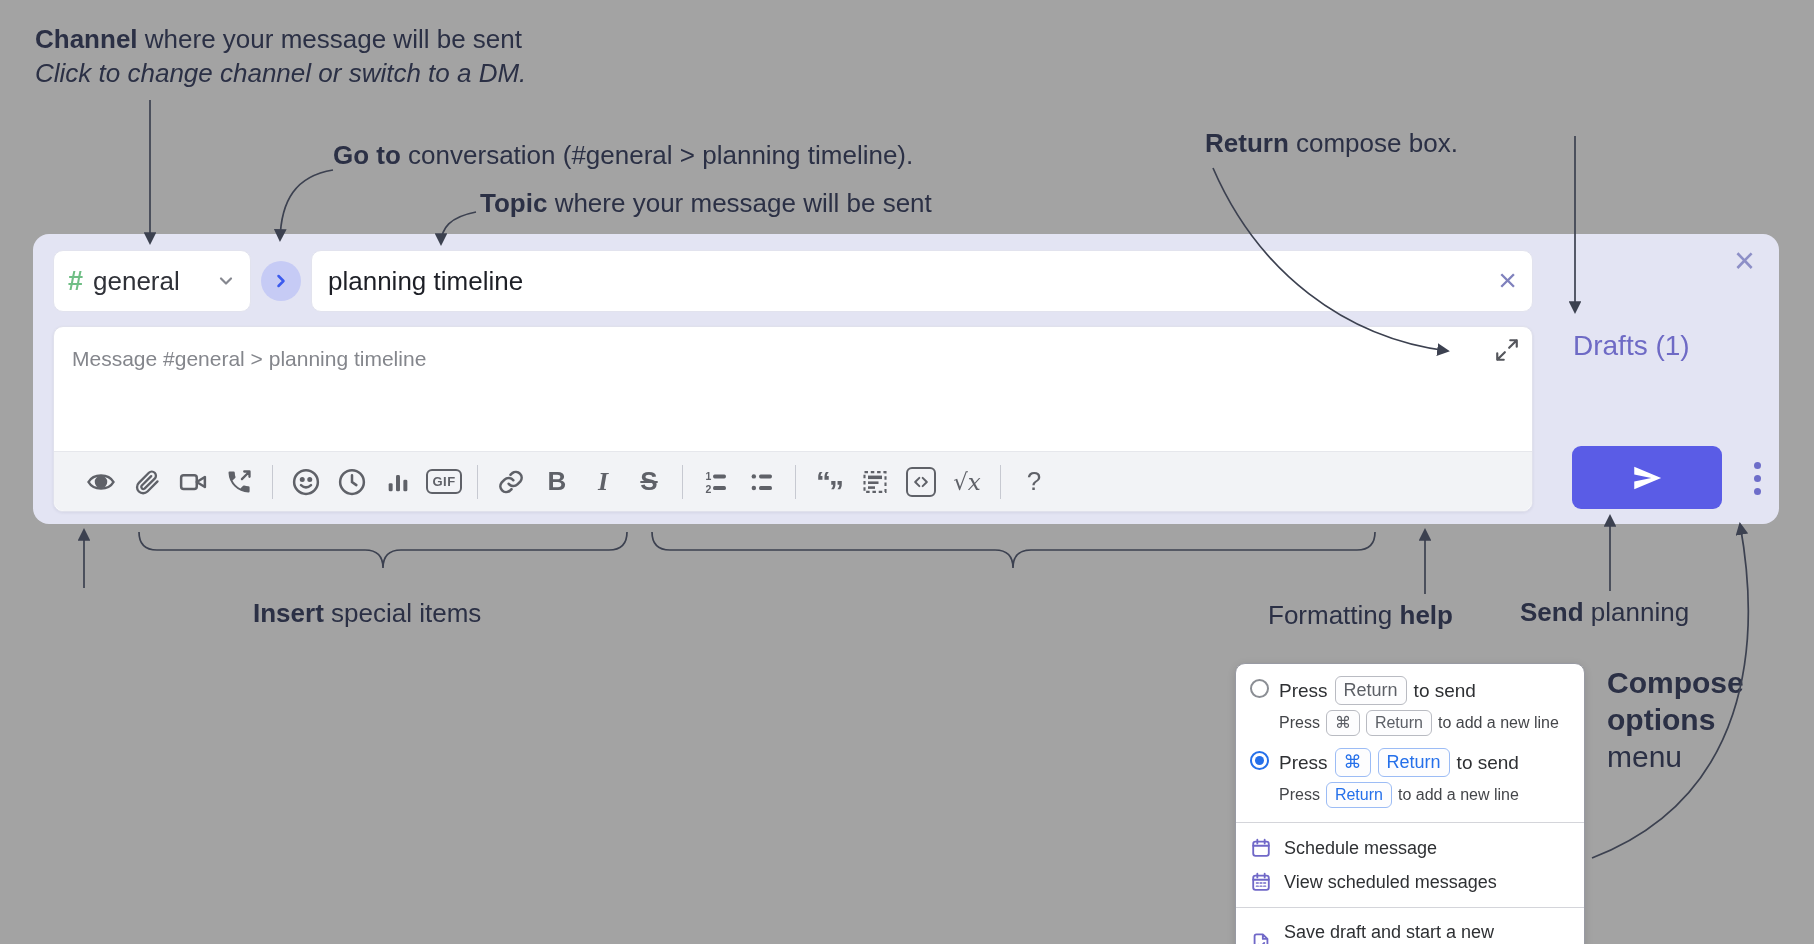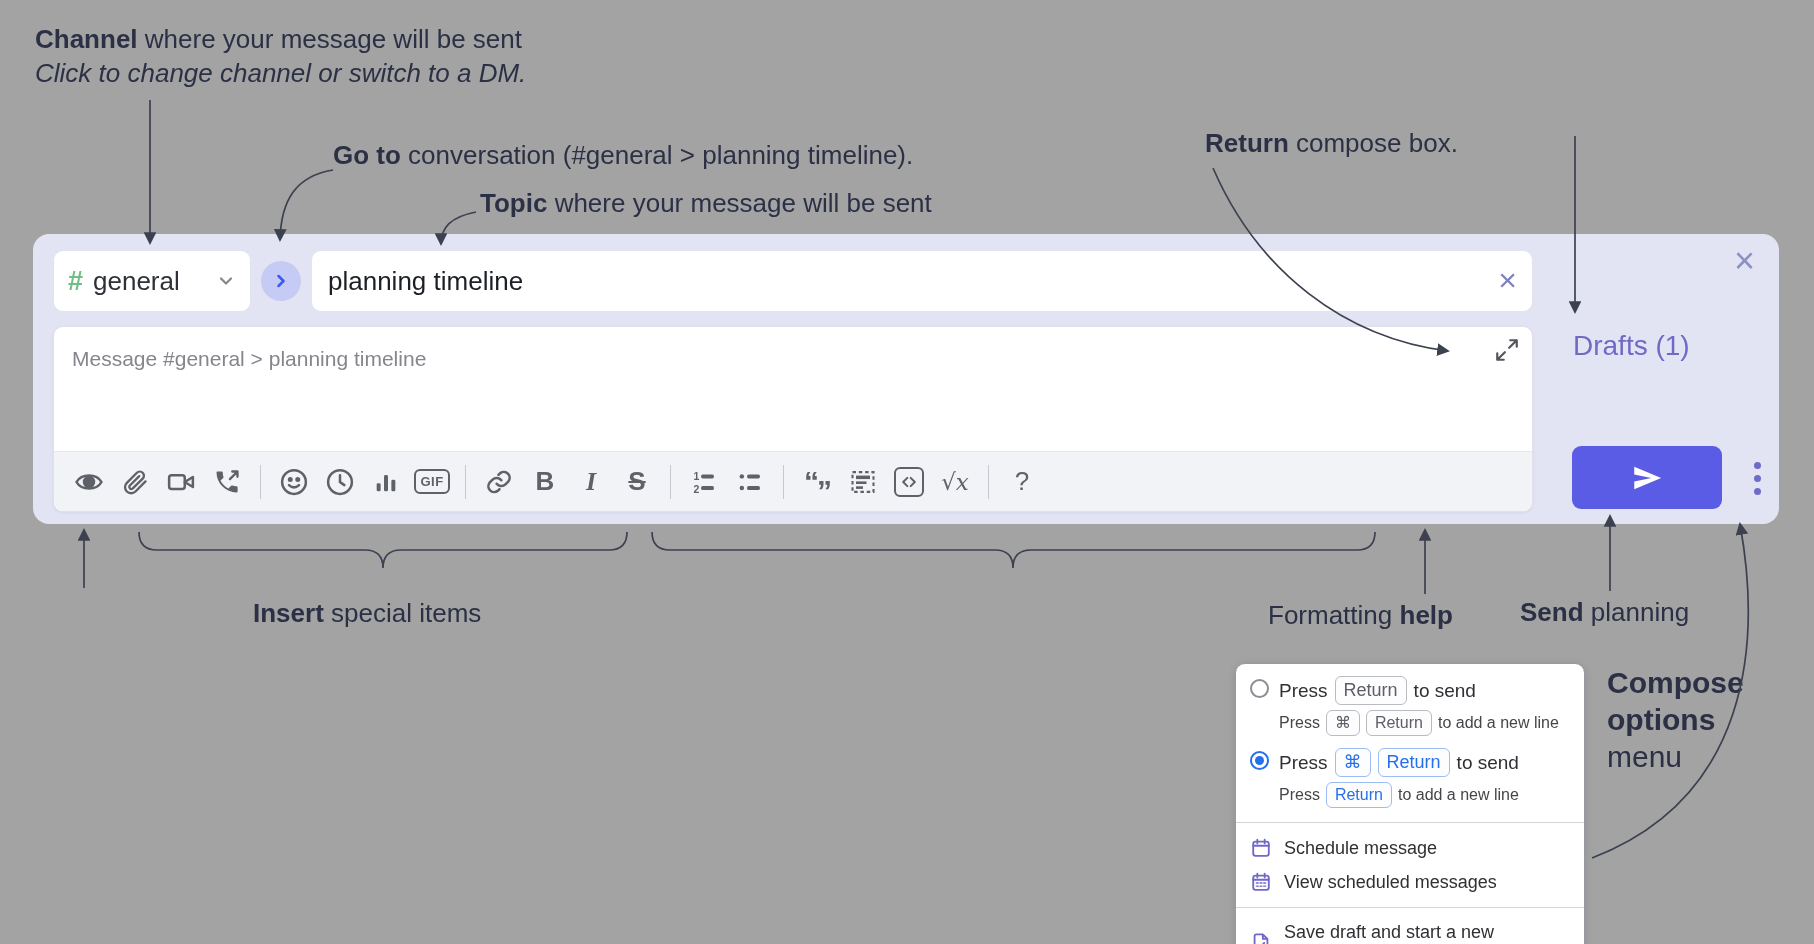--- a/index.html
+++ b/index.html
@@ -30,21 +30,21 @@
                  font-family:inherit; font-size:26px; color:#1d1f26; padding:0 58px 0 16px; outline:none; }
   .topic-clear { position:absolute; right:16px; top:12px; font-size:32px; color:#7f81bd; cursor:pointer; line-height:36px; }
 
   .msg-container { position:absolute; left:20px; top:92px; width:1480px; height:186px;
                    background:#fff; border:1px solid #e0e1ec; border-radius:10px;
                    box-shadow:0 1px 3px rgba(40,40,80,.08); }
   .msg-area { position:relative; height:124px; }
   .msg-placeholder { position:absolute; left:18px; top:20px; font-size:21px; color:#84868c; }
   .expand-btn { position:absolute; right:12px; top:10px; cursor:pointer; }
   .msg-toolbar { height:60px; background:#f2f3f6; border-top:1px solid #e6e7ec; border-radius:0 0 10px 10px;
-                 display:flex; align-items:center; padding:0 12px; }
+                 display:flex; align-items:center; padding:0 24px; }
   .tb-btn { width:46px; height:46px; display:flex; align-items:center; justify-content:center;
             border-radius:6px; cursor:pointer; color:#5f6168; flex:0 0 auto; }
   .tb-sep { width:1px; height:34px; background:#c7c9d1; margin:0 10px; flex:0 0 auto; }
   .tb-text { font-size:26px; font-weight:700; color:#5f6168; }
   .tb-italic { font-style:italic; font-family:"Liberation Serif","DejaVu Serif",serif; }
   .tb-strike { text-decoration:line-through; }
   .gif-box { border:2px solid #5f6168; border-radius:6px; font-size:13px; font-weight:700;
              padding:3px 4px; letter-spacing:.5px; }
   .code-box { border:2px solid #5f6168; border-radius:6px; width:30px; height:30px;
               display:flex; align-items:center; justify-content:center; }

